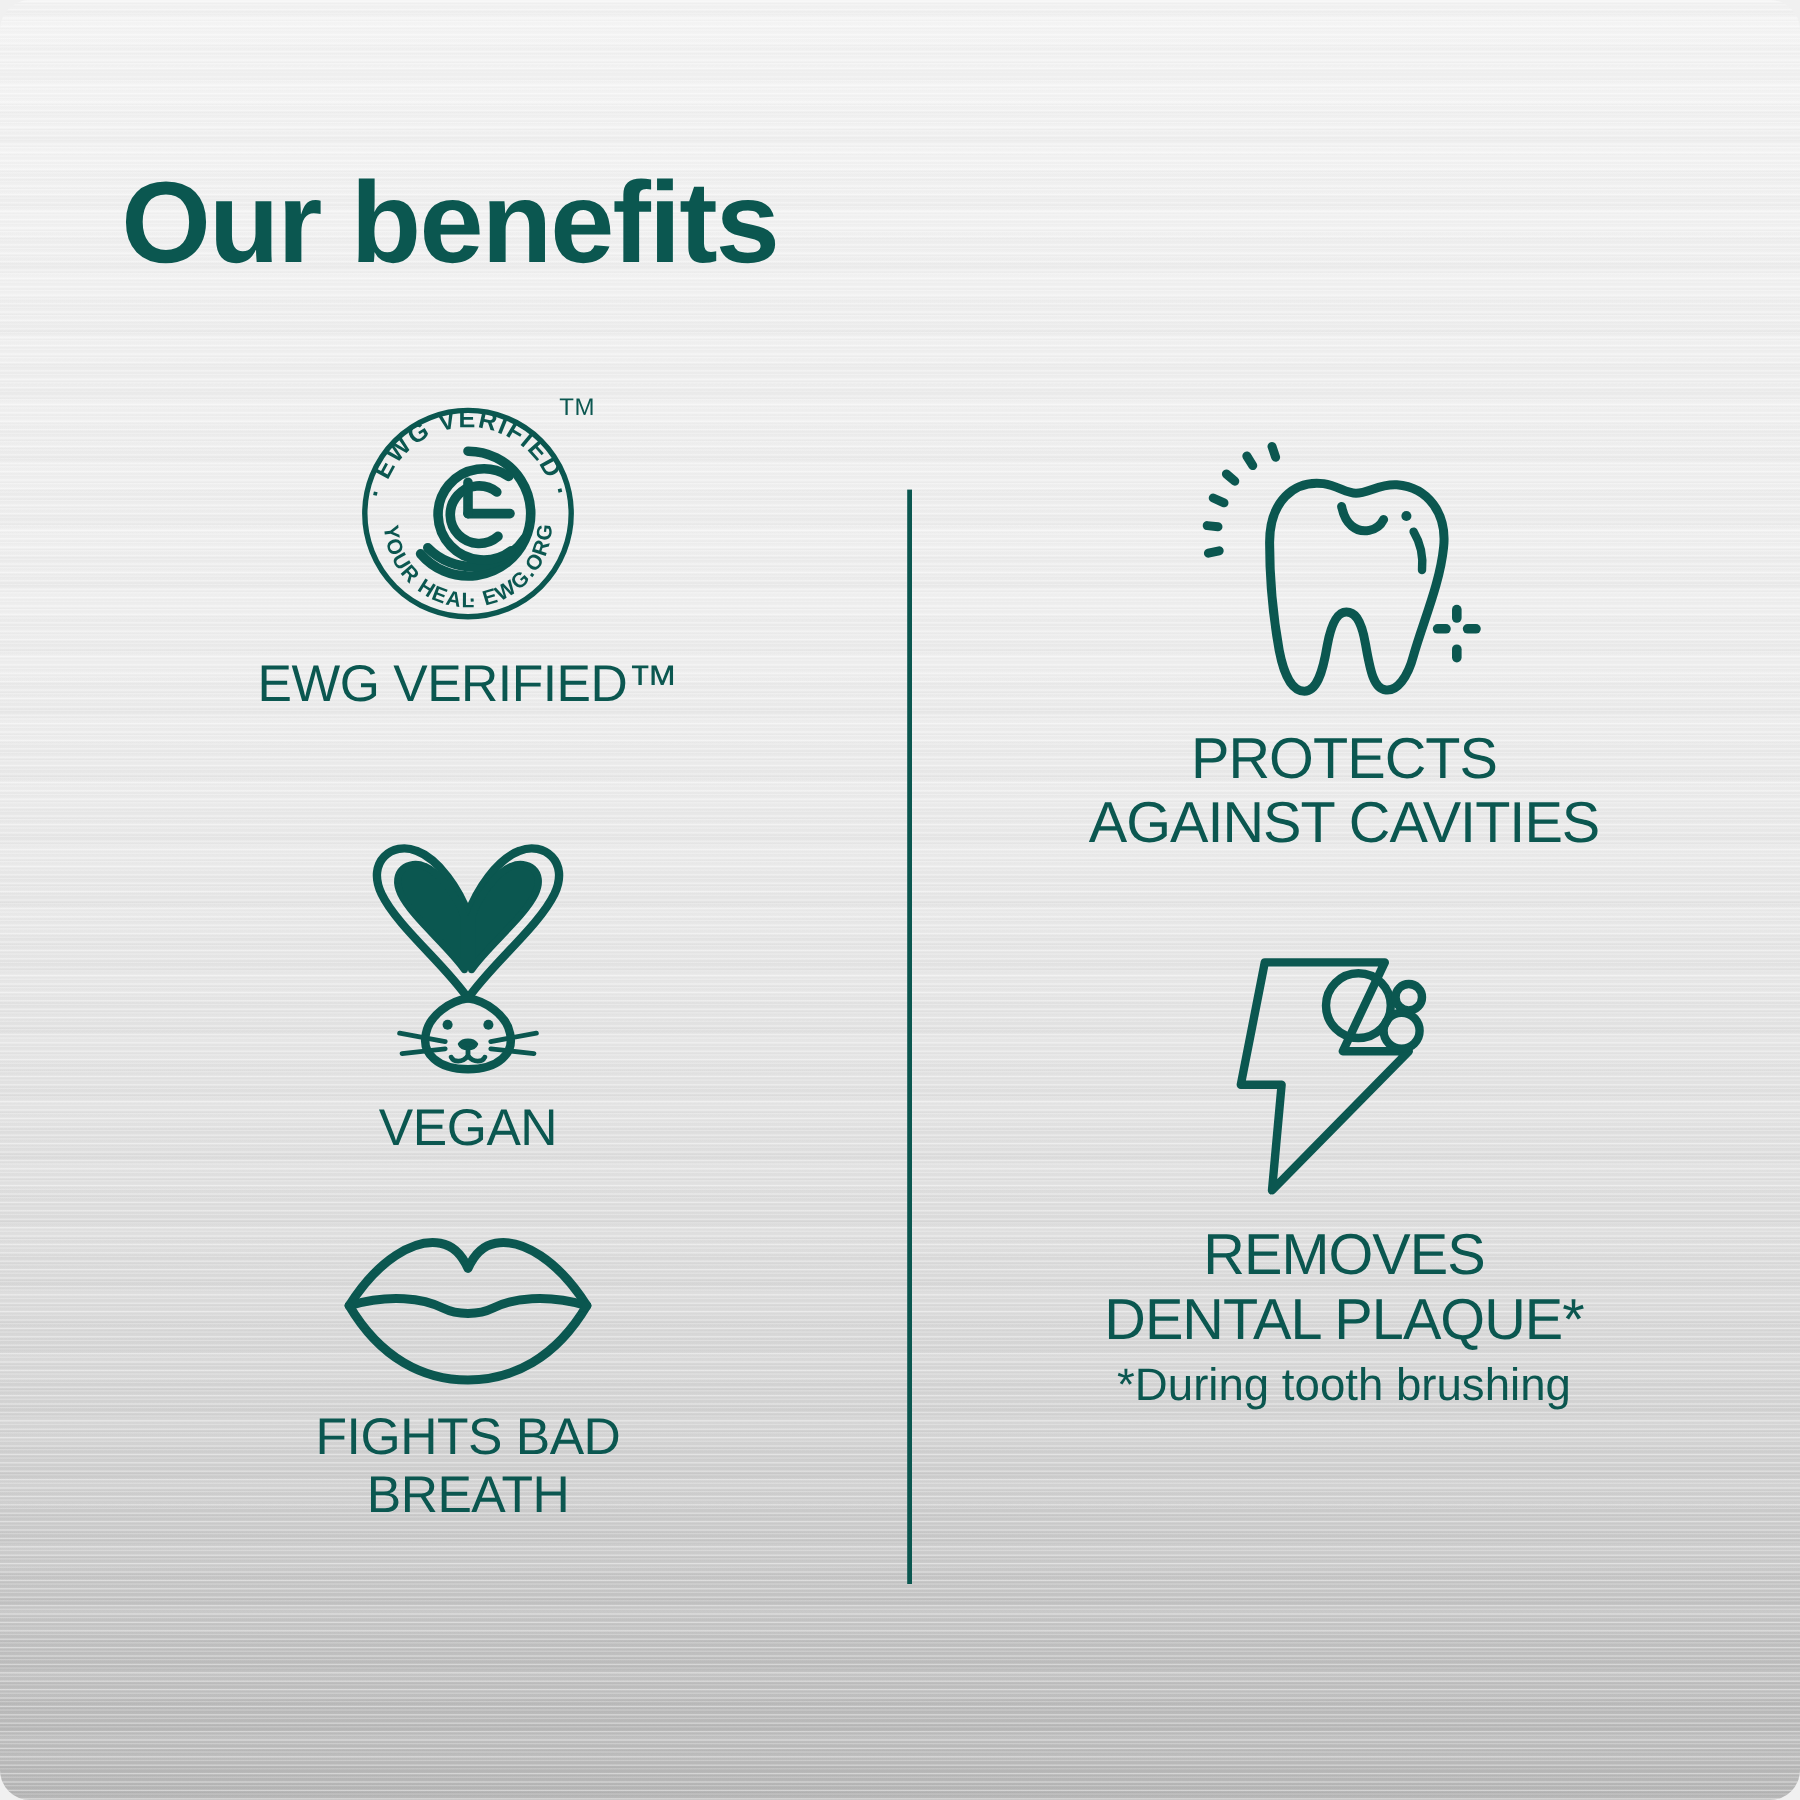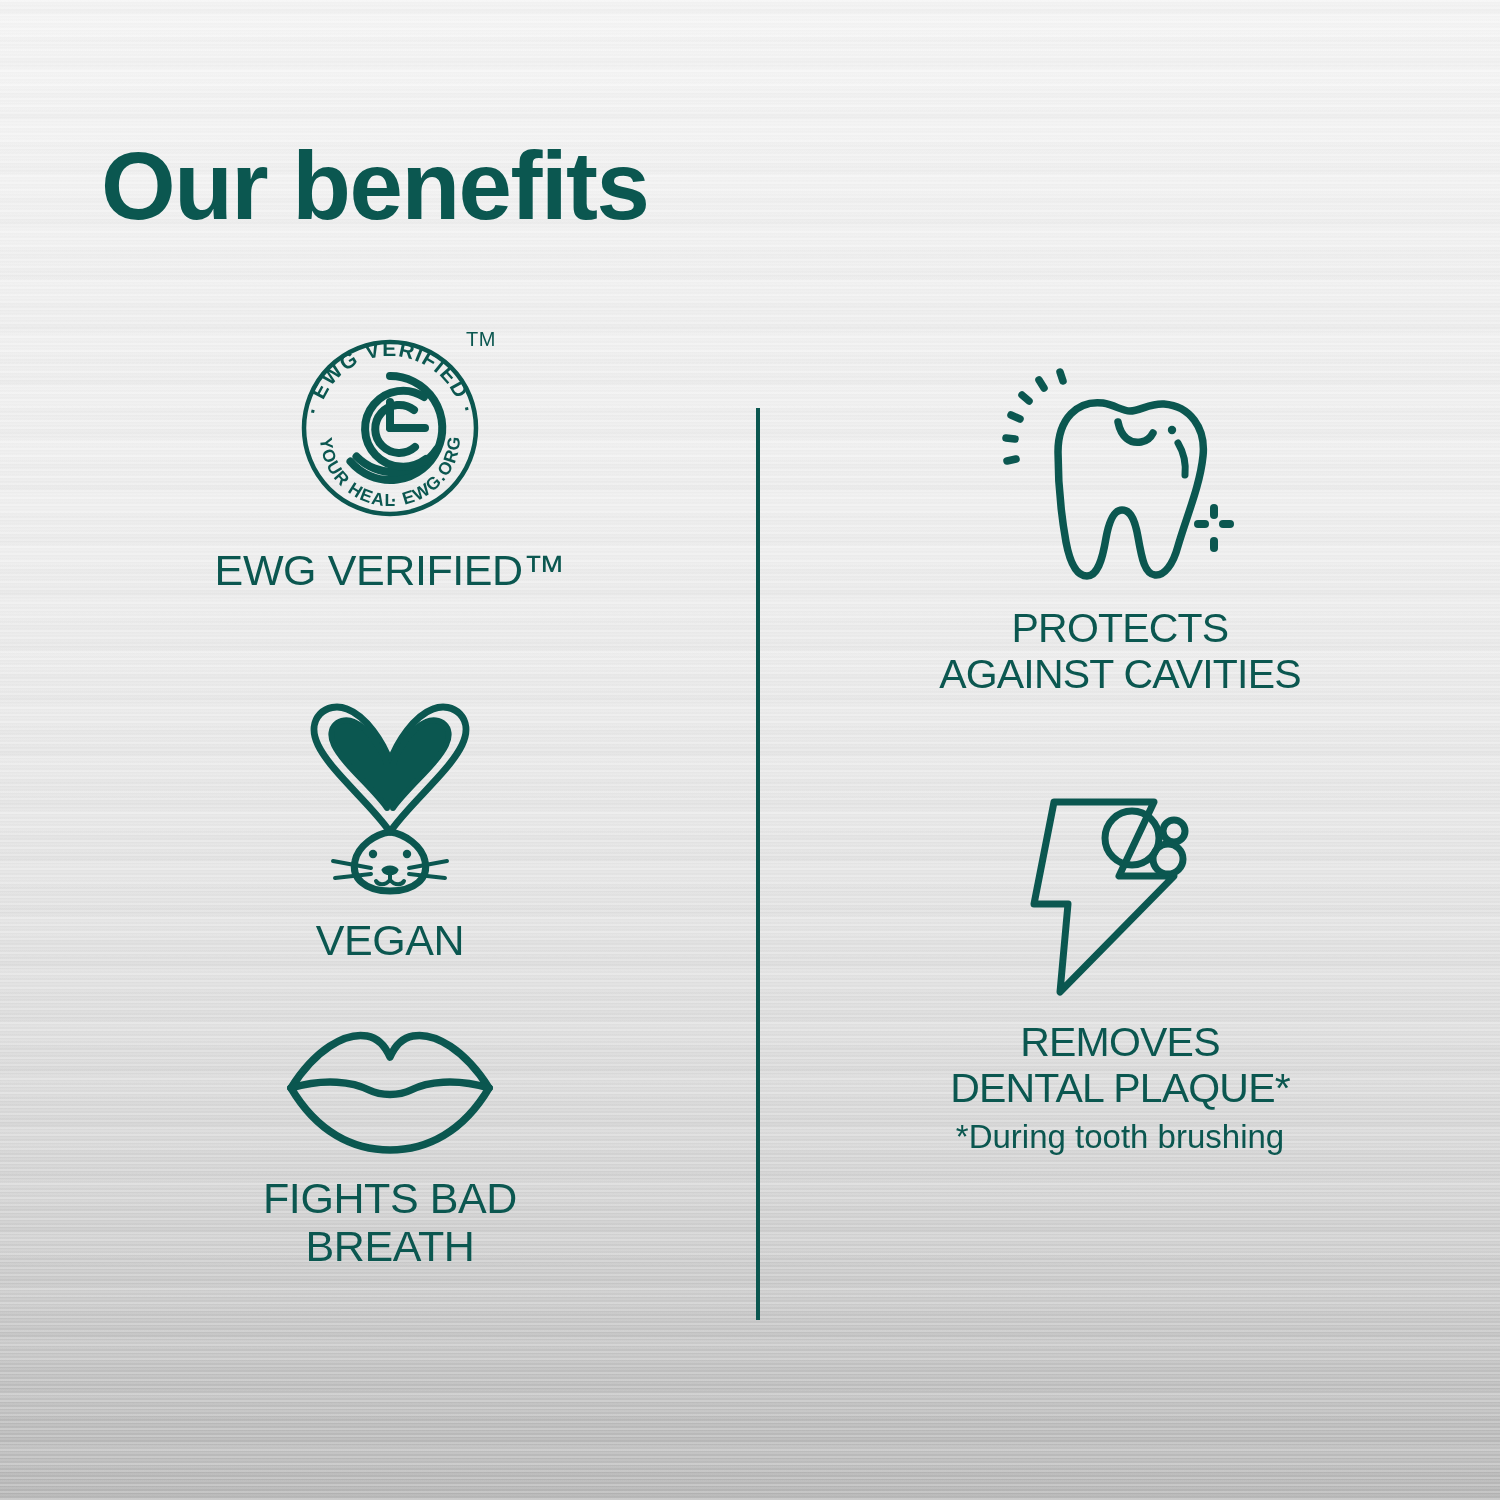--- a/index.html
+++ b/index.html
@@ -25,20 +25,21 @@
         #f2f2f2 8%,
         #efefef 20%,
         #eeeeee 34%,
         #e9e9e9 48%,
         #e3e3e3 60%,
         #dcdcdc 70%,
         #d2d2d2 80%,
         #c6c6c6 88%,
         #bcbcbc 94%,
         #b6b6b6 100%);
+    border-radius: 25px;
   }
   
   #stage::before {
     content: "";
     position: absolute;
     inset: 0;
     pointer-events: none;
     background-image: repeating-linear-gradient(
       180deg,
       rgba(255,255,255,0.00) 0px,
@@ -112,27 +113,27 @@
     margin-top: 18px;
     font-size: 43px;
     font-weight: 400;
     letter-spacing: -0.4px;
     line-height: 1.12;
     color: #0b5750;
     text-transform: uppercase;
     white-space: pre-line;
   }
   .benefit-label.big {
-    font-size: 41px;
+    font-size: 48px;
     letter-spacing: -0.8px;
     line-height: 1.12;
   }
   .benefit-note {
     margin-top: 6px;
-    font-size: 33px;
+    font-size: 38px;
     font-weight: 400;
     letter-spacing: 0px;
     color: #0b5750;
   }
 
   
   #b-ewg    { top: 18px;  }
   #b-vegan  { top: 398px; }
   #b-breath { top: 724px; }
 

